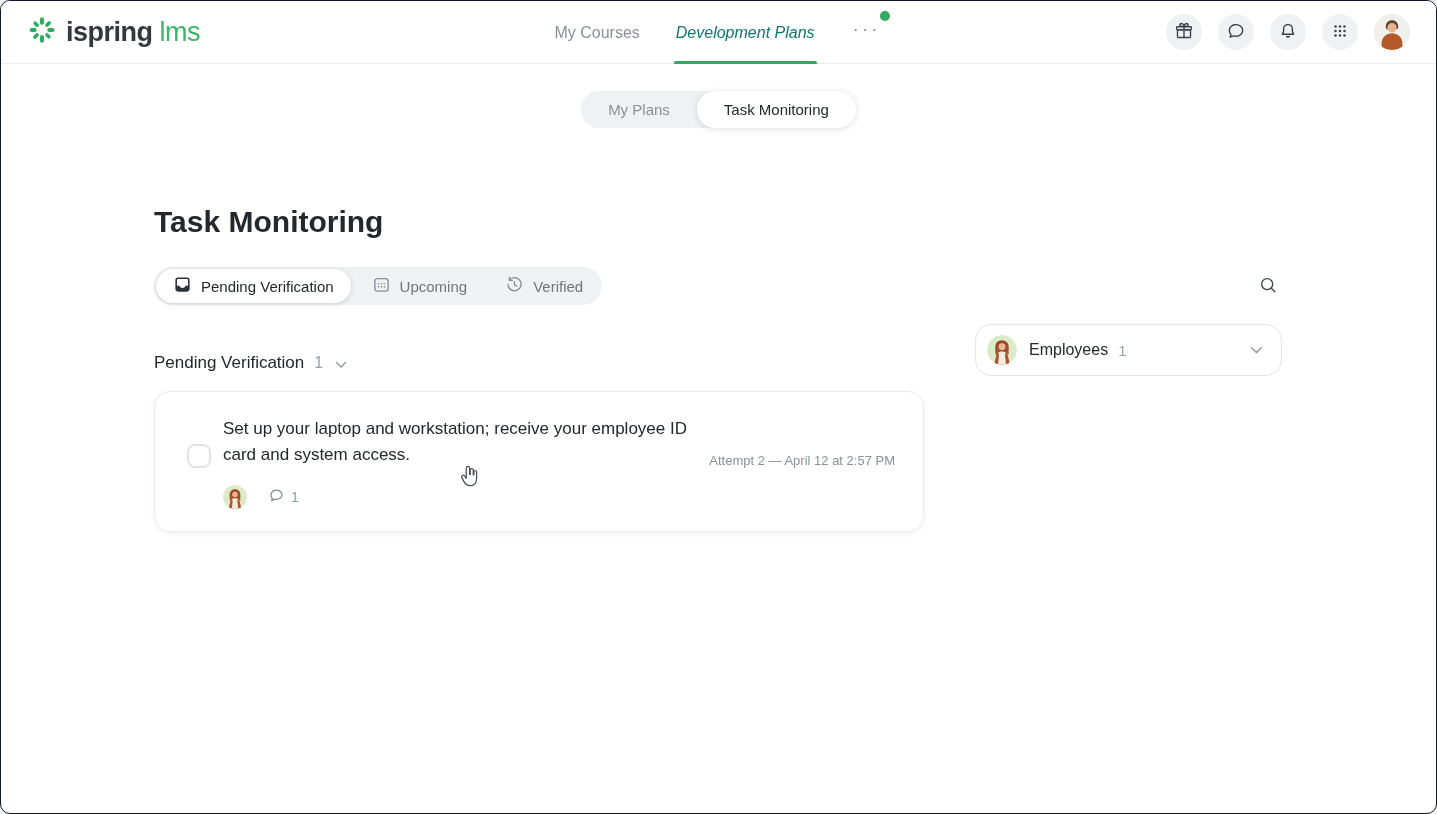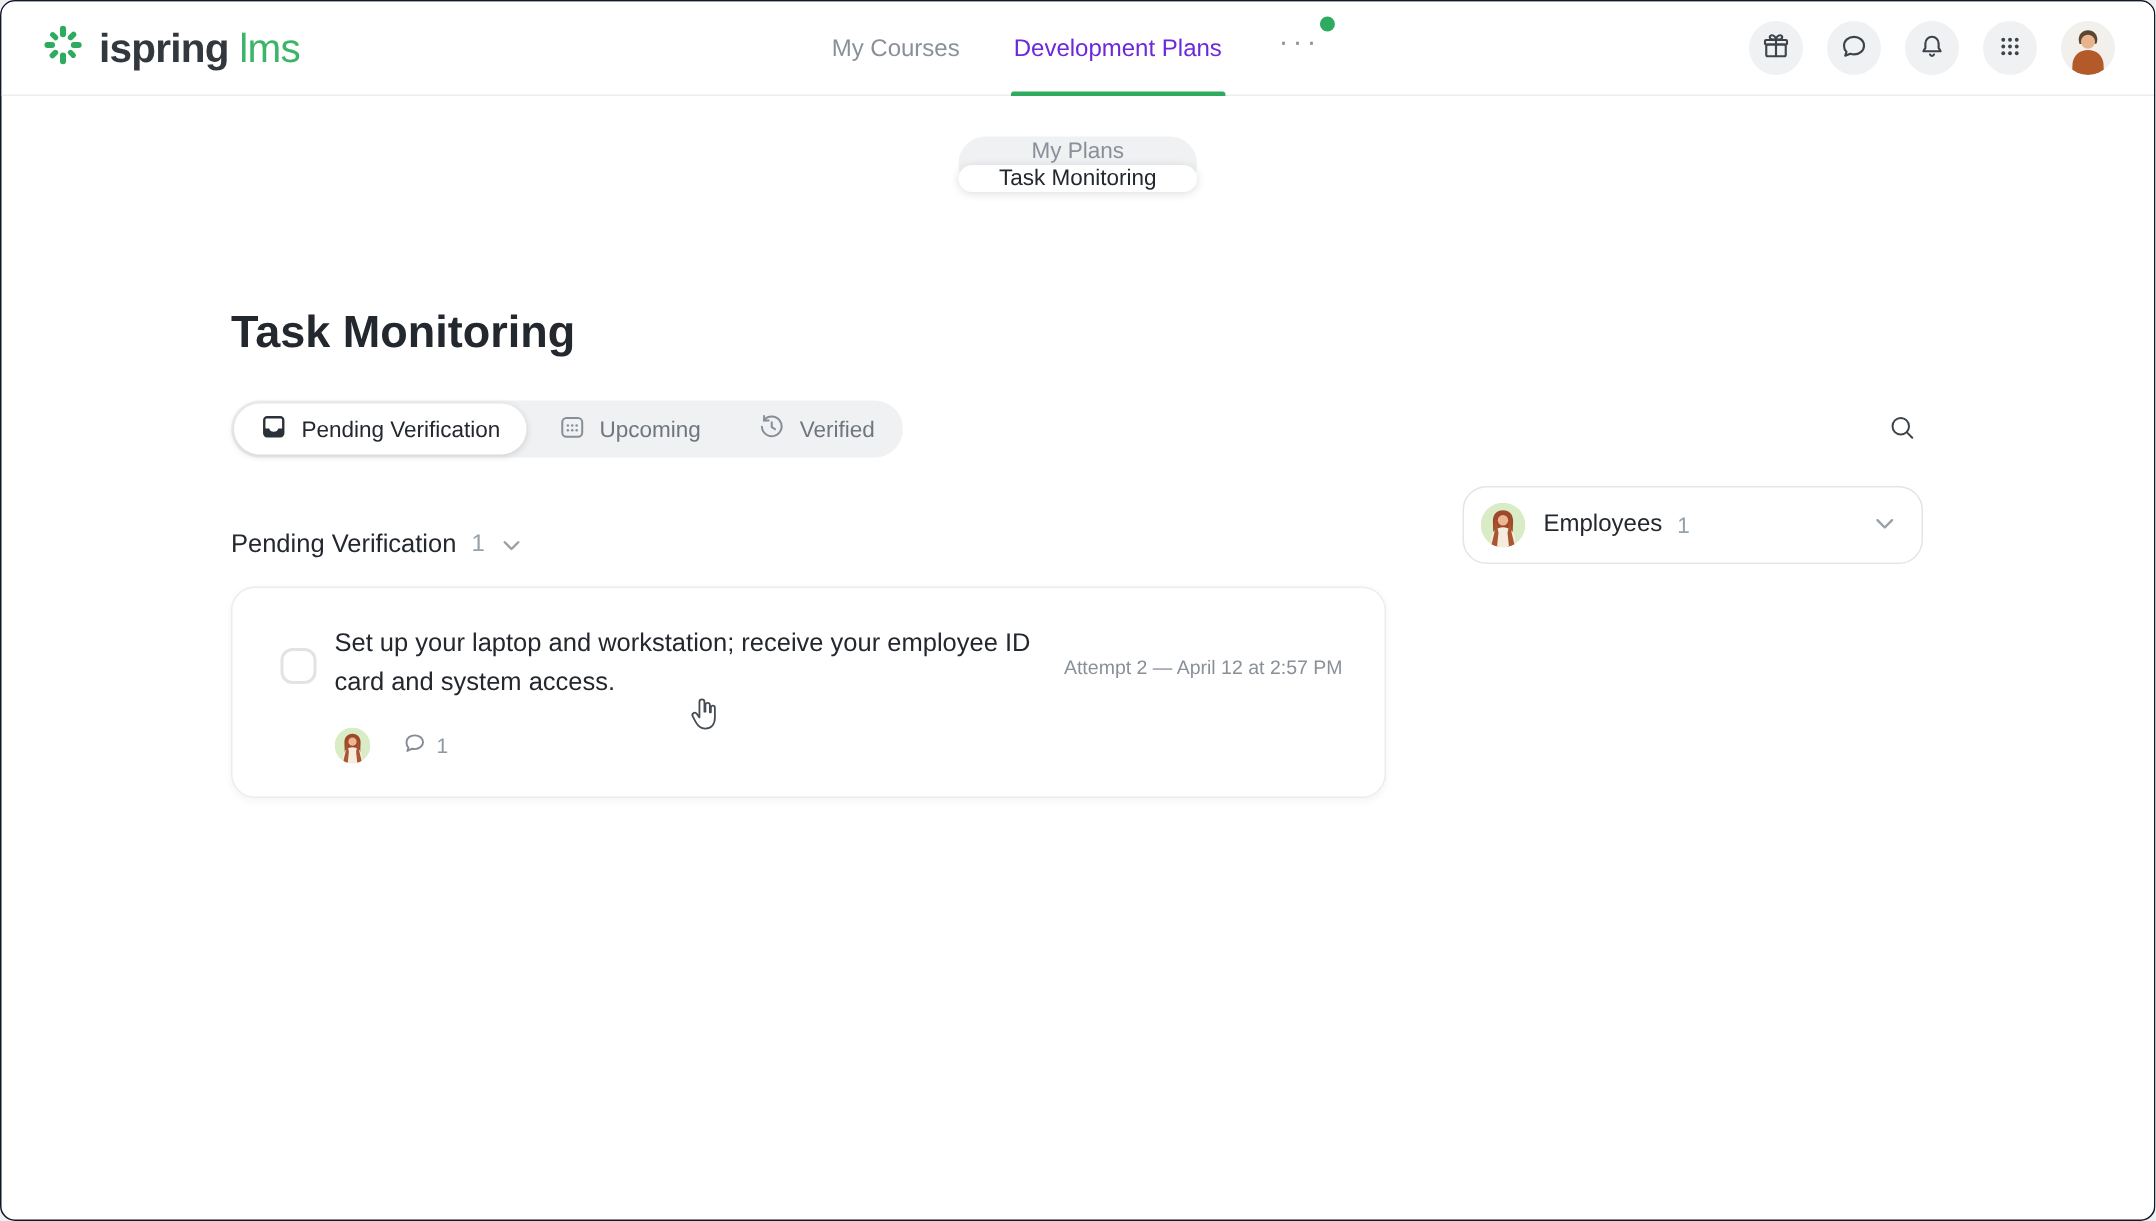--- a/index.html
+++ b/index.html
@@ -17,39 +17,39 @@
   .logo { display:flex; align-items:center; gap:9px; cursor:pointer; }
   .logo-text { font-size:27px; letter-spacing:-0.5px; display:flex; gap:7px; align-items:baseline; }
   .logo-primary { color:#33383f; font-weight:700; }
   .logo-secondary { color:#3cb568; font-weight:400; }
 
   .top-nav { position:absolute; left:50%; transform:translateX(-50%); top:0; height:63px;
     display:flex; align-items:center; gap:32px; }
   .nav-item { position:relative; height:63px; display:flex; align-items:center;
     font-size:16px; color:#8a9099; cursor:pointer; background:none; border:none; padding:0 2px;
     font-family:inherit; }
-  .nav-item.active { color:#6d28d9; }
+  .nav-item.active { color:#0f766e;font-style:italic; }
   .nav-item.active::after { content:""; position:absolute; left:0; right:0; bottom:0; height:3px;
     background:#2fab5f; border-radius:2px 2px 0 0; }
   .nav-more { position:relative; background:none; border:none; cursor:pointer;
     color:#8a9099; font-size:19px; letter-spacing:3px; padding:2px 4px 10px; font-family:inherit; }
   .notif-dot { position:absolute; top:-5px; right:-5px; width:10px; height:10px;
     border-radius:50%; background:#2fab5f; }
 
   .header-actions { margin-left:auto; display:flex; align-items:center; gap:16px; }
   .icon-btn { width:36px; height:36px; border-radius:50%; background:#f0f1f3; border:none;
     display:flex; align-items:center; justify-content:center; cursor:pointer; padding:0; }
   .avatar-btn { width:36px; height:36px; border-radius:50%; overflow:hidden; border:none;
     padding:0; cursor:pointer; background:#f2f0ed; }
   .avatar-btn svg { display:block; }
 
   
   .view-switcher-row { display:flex; justify-content:center; margin-top:27px; }
   .switch-group { background:#f0f1f3; border-radius:18px; height:37px; display:inline-flex;
-    align-items:center;flex-direction:column; }
+    align-items:center; }
   .switch-tab { height:37px; border:none; background:transparent; border-radius:18px;
     font-size:15px; color:#8a9099; padding:0 27px; cursor:pointer; font-family:inherit; }
   .switch-tab.active { background:#ffffff; color:#23272e;
     box-shadow:0 1px 6px rgba(40,44,50,.16); }
 
   
   .main { padding:0 154px 0 153px; }
   .page-title { margin:77px 0 0; font-size:30px; font-weight:700; color:#23272e; line-height:34px; }
 
   .filter-row { margin-top:28px; display:flex; align-items:center; justify-content:space-between; }
@@ -63,21 +63,21 @@
   .search-btn { background:none; border:none; cursor:pointer; padding:4px; display:flex; }
 
   .section-row { margin-top:47px; display:flex; align-items:center; gap:10px; cursor:pointer; width:fit-content; }
   .section-title { font-size:17px; color:#23272e; }
   .section-count { font-size:16px; color:#97a1ab; }
   .section-row .chev { margin-left:2px; margin-top:3px; }
 
   
   .task-card { margin-top:18px; width:770px; background:#fff; border:1px solid #ececee;
     border-radius:16px; padding:24px 28px 22px 32px; box-shadow:0 2px 6px rgba(30,34,40,.05); }
-  .card-top { display:flex; align-items:center; }
+  .card-top { display:flex; align-items:flex-end; }
   .checkbox { width:24px; height:24px; flex:none; border:2px solid #e1e3e6; border-radius:8px;
     background:#fff; cursor:pointer; margin-top:3px; padding:0; }
   .task-text { margin-left:12px; width:482px; font-size:17px; line-height:26px; color:#23272e; cursor:pointer; }
   .attempt { margin-left:auto; padding-top:4px; font-size:13px; color:#8a9099; white-space:nowrap; }
   .card-bottom { display:flex; align-items:center; margin-left:36px; margin-top:17px; gap:21px; }
   .mini-avatar { width:24px; height:24px; border-radius:50%; overflow:hidden; flex:none; }
   .comment-chip { display:flex; align-items:center; gap:6px; background:none; border:none;
     cursor:pointer; padding:0; }
   .comment-count { font-size:14px; color:#8b99a6; font-family:inherit; }
 

